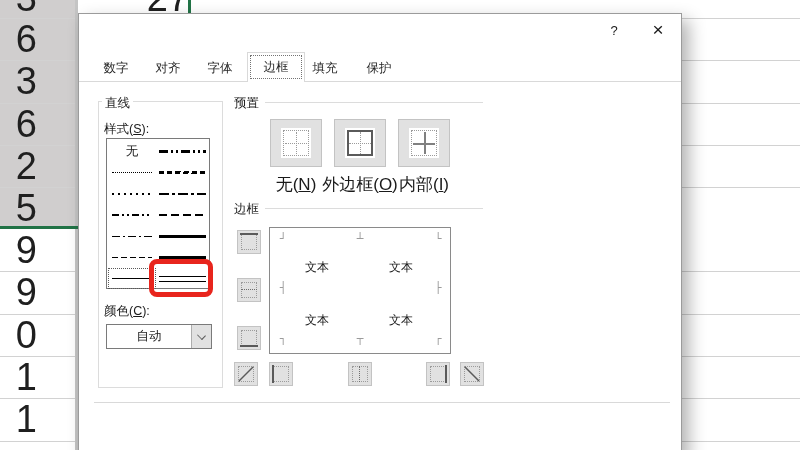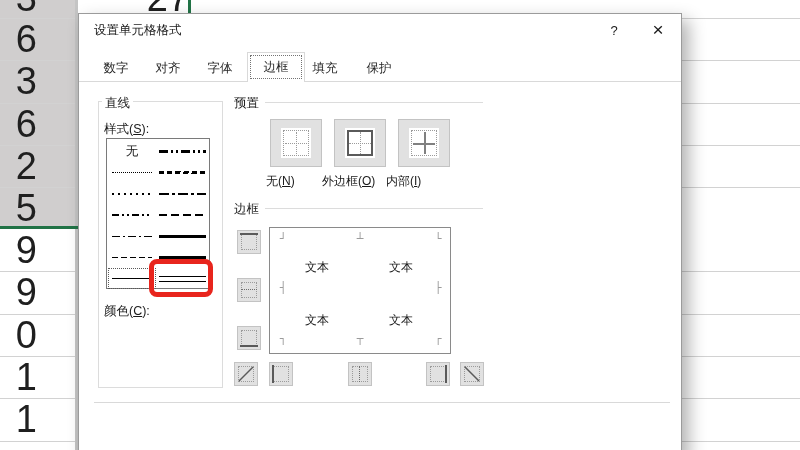--- a/index.html
+++ b/index.html
@@ -84,21 +84,21 @@
   .pvl  { position:absolute; top:4px; bottom:4px; left:50%; width:0; }
   .preset-none .pbox { border:1px dotted #9b9b9b; }
   .preset-none .phl  { border-top:1px dotted #9b9b9b; }
   .preset-none .pvl  { border-left:1px dotted #9b9b9b; }
   .preset-outline .pbox { border:2px solid #5a5a5a; }
   .preset-outline .phl  { border-top:1px dotted #9b9b9b; }
   .preset-outline .pvl  { border-left:1px dotted #9b9b9b; }
   .preset-inside .pbox { border:1px dotted #9b9b9b; }
   .preset-inside .phl  { border-top:2px solid #808080; }
   .preset-inside .pvl  { border-left:2px solid #808080; }
-  .preset-lab { position:absolute; top:159px; font-size:12px; color:#1a1a1a; }
+  .preset-lab { position:absolute; top:159px; font-size:17px; text-align:center; color:#1a1a1a; }
   
   .edge-btn { position:absolute; width:24px; height:24px; background:#e1e1e1;
               border:1px solid #c3c3c3; cursor:pointer; }
   .ebi { position:relative; display:block; width:16px; height:16px; margin:3px auto; }
   .dbox { position:absolute; inset:0; border:1px dotted #9b9b9b; }
   .sline { position:absolute; }
   .eb-top .sline    { left:-1px; right:-1px; top:-1px; height:2px; background:#5a5a5a; }
   .eb-hmid .sline   { left:0; right:0; top:7px; height:0; border-top:1px dotted #6e6e6e; }
   .eb-bottom .sline { left:-1px; right:-1px; bottom:-1px; height:2px; background:#5a5a5a; }
   .eb-left .sline   { left:-1px; top:-1px; bottom:-1px; width:2px; background:#5a5a5a; }
@@ -143,21 +143,20 @@
   <div class="cellnum" style="top:271px">9</div>
   <div class="cellnum" style="top:314px">0</div>
   <div class="cellnum" style="top:356px">1</div>
   <div class="cellnum" style="top:398px">1</div>
   <div class="topcell">27</div>
   <div class="sel-green-h"></div>
   <div class="sel-green-v"></div>
 </div>
 
 <div class="dialog">
-  <div class="dlg-title">设置单元格格式</div>
   <div class="dlg-help">?</div>
   <div class="dlg-close">×</div>
 
   <div class="tab" style="left:13px;width:48px">数字</div>
   <div class="tab" style="left:65px;width:48px">对齐</div>
   <div class="tab" style="left:117px;width:48px">字体</div>
   <div class="tab sel" style="left:168px;width:58px">边框</div>
   <div class="tab" style="left:222px;width:48px">填充</div>
   <div class="tab" style="left:276px;width:48px">保护</div>
   <div class="tab-underline"></div>
@@ -207,20 +206,26 @@
     <div class="lcell selcell">
         <div class="ls ls-solid"></div>
       </div>
     <div class="lcell">
         <div class="lsr ls-double"></div>
       </div>
   </div>
 
   <div class="fld-label" style="left:25px;top:289px"><span>颜色(</span><span class="ukey">C</span><span>):</span></div>
 
+  <div class="combo">
+    <div class="combo-val">自动</div>
+    <div class="combo-btn">
+        <span class="chev"></span>
+      </div>
+  </div>
 
   <div class="grp-label" style="left:152px;top:81px">预置</div>
   <div class="grp-rule" style="left:186px;top:88px;width:218px"></div>
 
   <div class="preset-btn" style="left:191px">
     <span class="pbi preset-none">
         <i class="pbox"></i>
         <i class="phl"></i>
         <i class="pvl"></i>
       </span>

